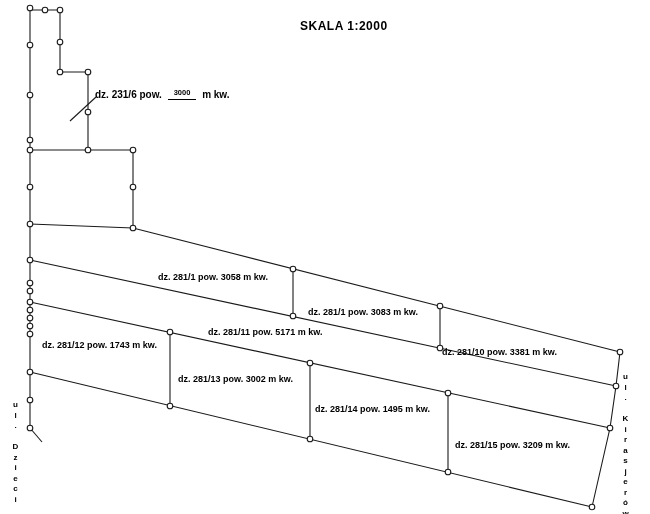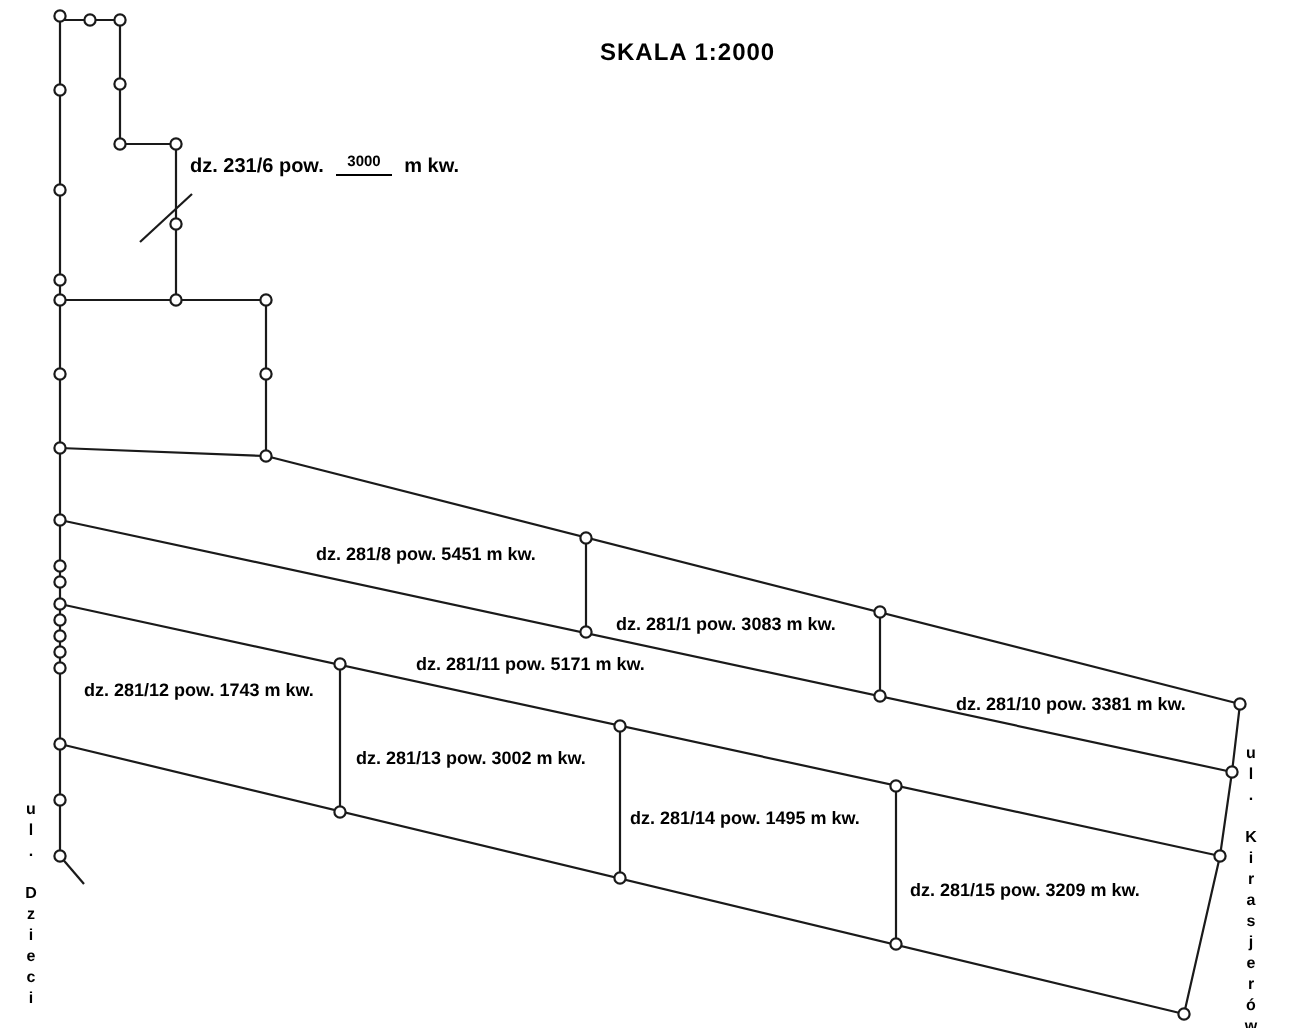--- a/index.html
+++ b/index.html
@@ -9,21 +9,21 @@
   }
   .stage svg{position:absolute;left:0;top:0}
   .stage svg path{fill:none;stroke:#1a1a1a;stroke-width:1.1}
   .stage svg circle{fill:#fff;stroke:#1a1a1a;stroke-width:1.1}
   .lbl{position:absolute;white-space:nowrap;font-weight:bold;line-height:11px}
   .skala{font-size:12px;letter-spacing:.5px}
   .parcel{font-size:9px}
   .parcel.big{font-size:10px}
   .blank{
     display:inline-block;font-size:7.5px;border-bottom:1.1px solid #000;
-    padding:0 6px 1px 6px;position:relative;top:-3px;margin:0 3px;font-weight:bold;
+    padding:0 6px 1px 6px;position:relative;top:-3px;margin:12px 3px;font-weight:bold;
   }
   .note{font-size:7.5px;line-height:9.5px}
   .street{
     font-size:8px;writing-mode:vertical-lr;text-orientation:upright;
     letter-spacing:1.5px;font-weight:bold;
   }
 </style>
 </head>
 <body>
 
@@ -104,23 +104,23 @@
   <div class="lbl skala" style="left:300px;top:21px">SKALA 1:2000</div>
 
   <div class="lbl parcel big" style="left:95px;top:78px">
     <span>dz. 231/6 pow.</span>
     <span class="blank">3000</span>
     <span>m kw.</span>
   </div>
 
 
 
-  <div class="lbl parcel" style="left:158px;top:272px">dz. 281/8 pow. 5451 m kw.</div>
+  <div class="lbl parcel" style="left:158px;top:272px">dz. 281/1 pow. 3058 m kw.</div>
   <div class="lbl parcel" style="left:308px;top:307px">dz. 281/1 pow. 3083 m kw.</div>
-  <div class="lbl parcel" style="left:478px;top:347px">dz. 281/10 pow. 3381 m kw.</div>
+  <div class="lbl parcel" style="left:442px;top:347px">dz. 281/10 pow. 3381 m kw.</div>
   <div class="lbl parcel" style="left:208px;top:327px">dz. 281/11 pow. 5171 m kw.</div>
   <div class="lbl parcel" style="left:42px;top:340px">dz. 281/12 pow. 1743 m kw.</div>
   <div class="lbl parcel" style="left:178px;top:374px">dz. 281/13 pow. 3002 m kw.</div>
   <div class="lbl parcel" style="left:315px;top:404px">dz. 281/14 pow. 1495 m kw.</div>
   <div class="lbl parcel" style="left:455px;top:440px">dz. 281/15 pow. 3209 m kw.</div>
 
   <div class="lbl street" style="left:10px;top:400px;height:112px">ul. Dzieci Łodzi</div>
   <div class="lbl street" style="left:620px;top:372px;height:100px">ul. Kirasjerów</div>
 
 </div>

